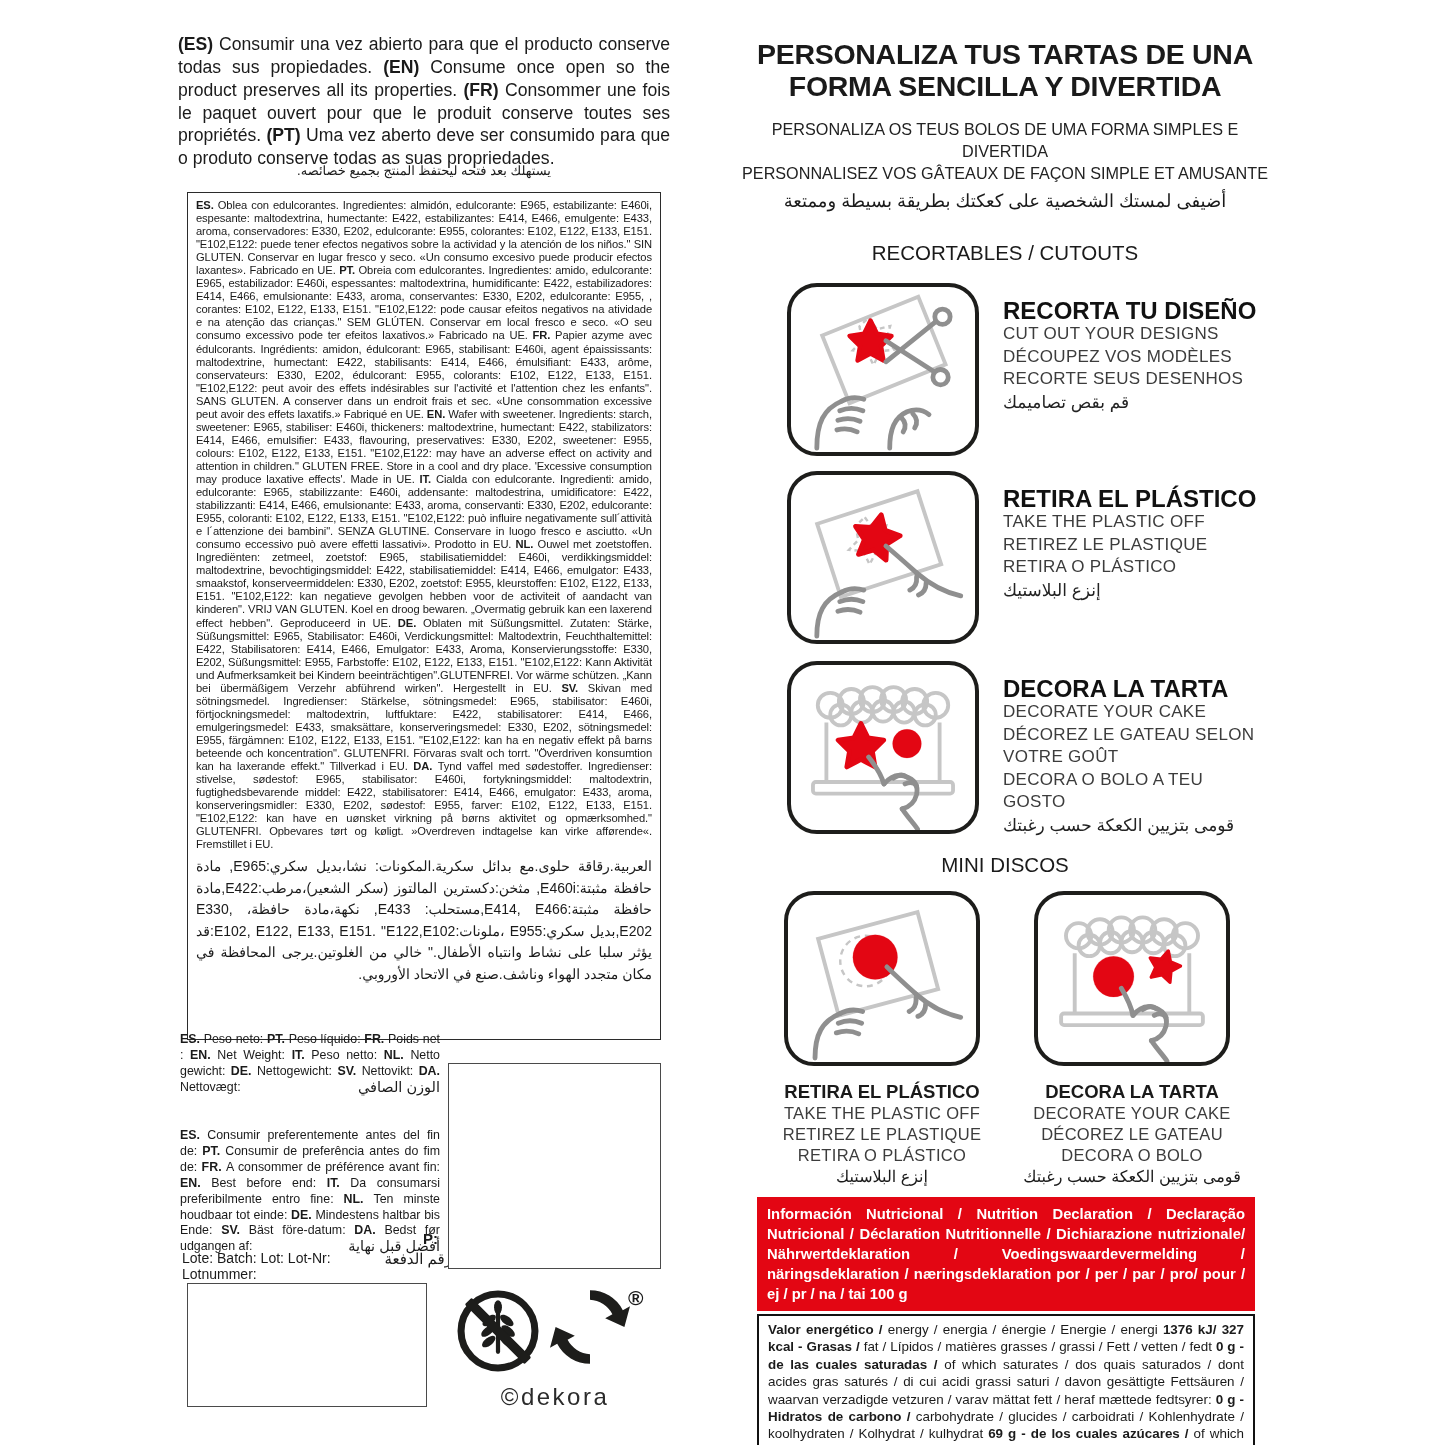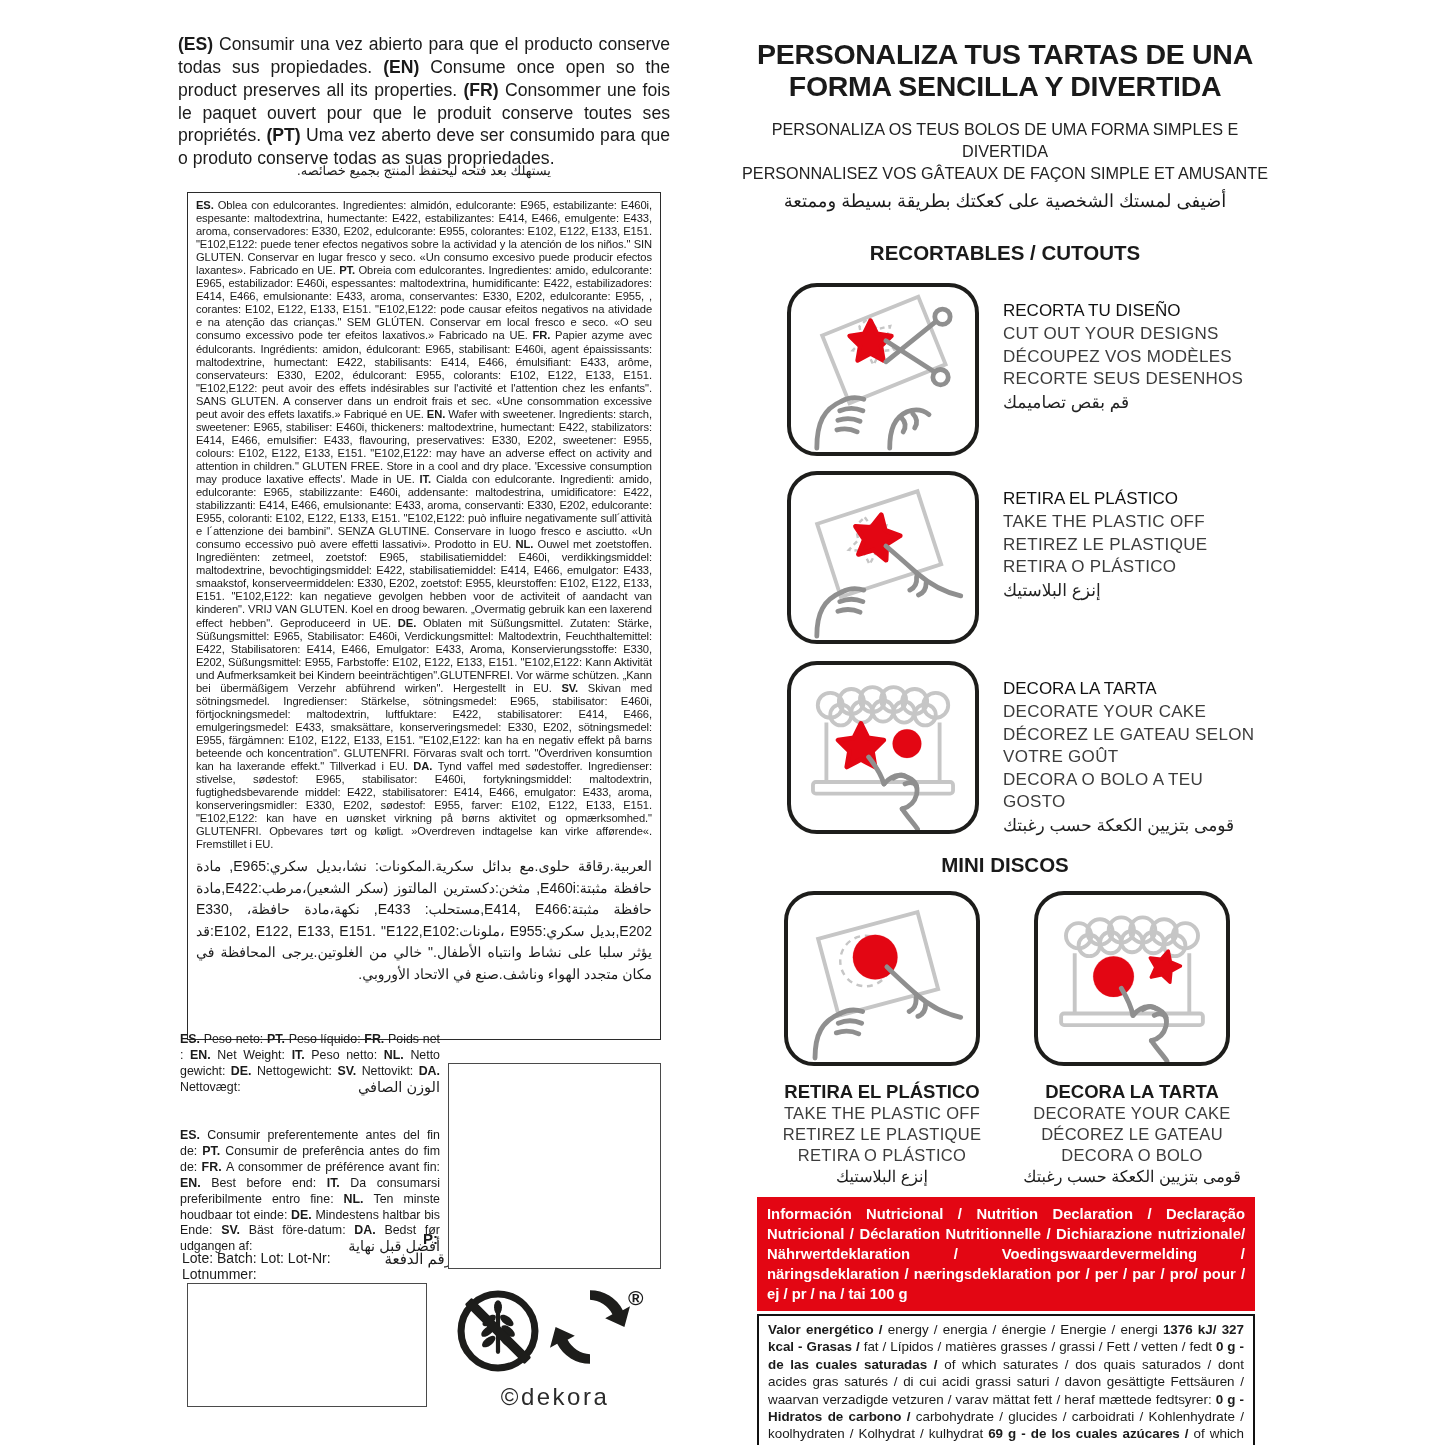--- a/index.html
+++ b/index.html
@@ -26,29 +26,29 @@
   .lot .ar-in{font-size:15px;float:right;}
   .empty-box{border:1.5px solid #4a4a4a;background:#fff;box-sizing:border-box;}
   .box-right{left:448px;top:1063px;width:213px;height:206px;}
   .box-bl{left:187px;top:1283px;width:240px;height:124px;}
   .dekora{left:455px;top:1383px;width:200px;text-align:center;font-size:24px;
           letter-spacing:2.5px;color:#2b2b2b;}
   .title{left:755px;top:38px;width:500px;text-align:center;font-weight:bold;
          font-size:28.5px;line-height:1.14;letter-spacing:-0.3px;}
   .subs{left:735px;top:118px;width:540px;text-align:center;font-size:16.2px;line-height:22px;color:#222;}
   .sub-ar{left:755px;top:190px;width:500px;text-align:center;font-size:18px;}
-  .sec-head{width:500px;text-align:center;font-weight:bold;font-size:20.5px;}
+  .sec-head{width:500px;text-align:center;font-weight:normal;font-size:20.5px;}
   .h-cut{left:755px;top:241px;}
   .h-mini{left:755px;top:853px;}
   .iconbox{border:4px solid #1d1d1b;border-radius:30px;background:#fff;box-sizing:border-box;}
   .stepbox{width:192px;height:173px;}
   .step{display:flex;gap:24px;}
   .s1{left:787px;top:283px;} .s2{left:787px;top:471px;} .s3{left:787px;top:661px;}
   .cap{padding-top:16px;width:260px;}
-  .cap-t{font-size:17px;font-weight:normal;line-height:24px;color:#111;}
+  .cap-t{font-size:24px;font-weight:bold;line-height:24px;color:#111;}
   .cap-l{font-size:17px;line-height:22.5px;color:#3c3c3c;letter-spacing:0.3px;}
   .cap-a{font-size:17px;line-height:24px;color:#222;}
   .mini-col{width:228px;text-align:center;}
   .m1{left:768px;top:891px;} .m2{left:1018px;top:891px;}
   .minibox{width:196px;height:175px;margin:0 auto;}
   .mini-cap{margin-top:14px;}
   .mini-t{font-size:18.5px;font-weight:bold;line-height:23px;}
   .mini-l{font-size:16.5px;line-height:21px;color:#3c3c3c;letter-spacing:0.3px;}
   .mini-a{font-size:16px;line-height:22px;}
 

